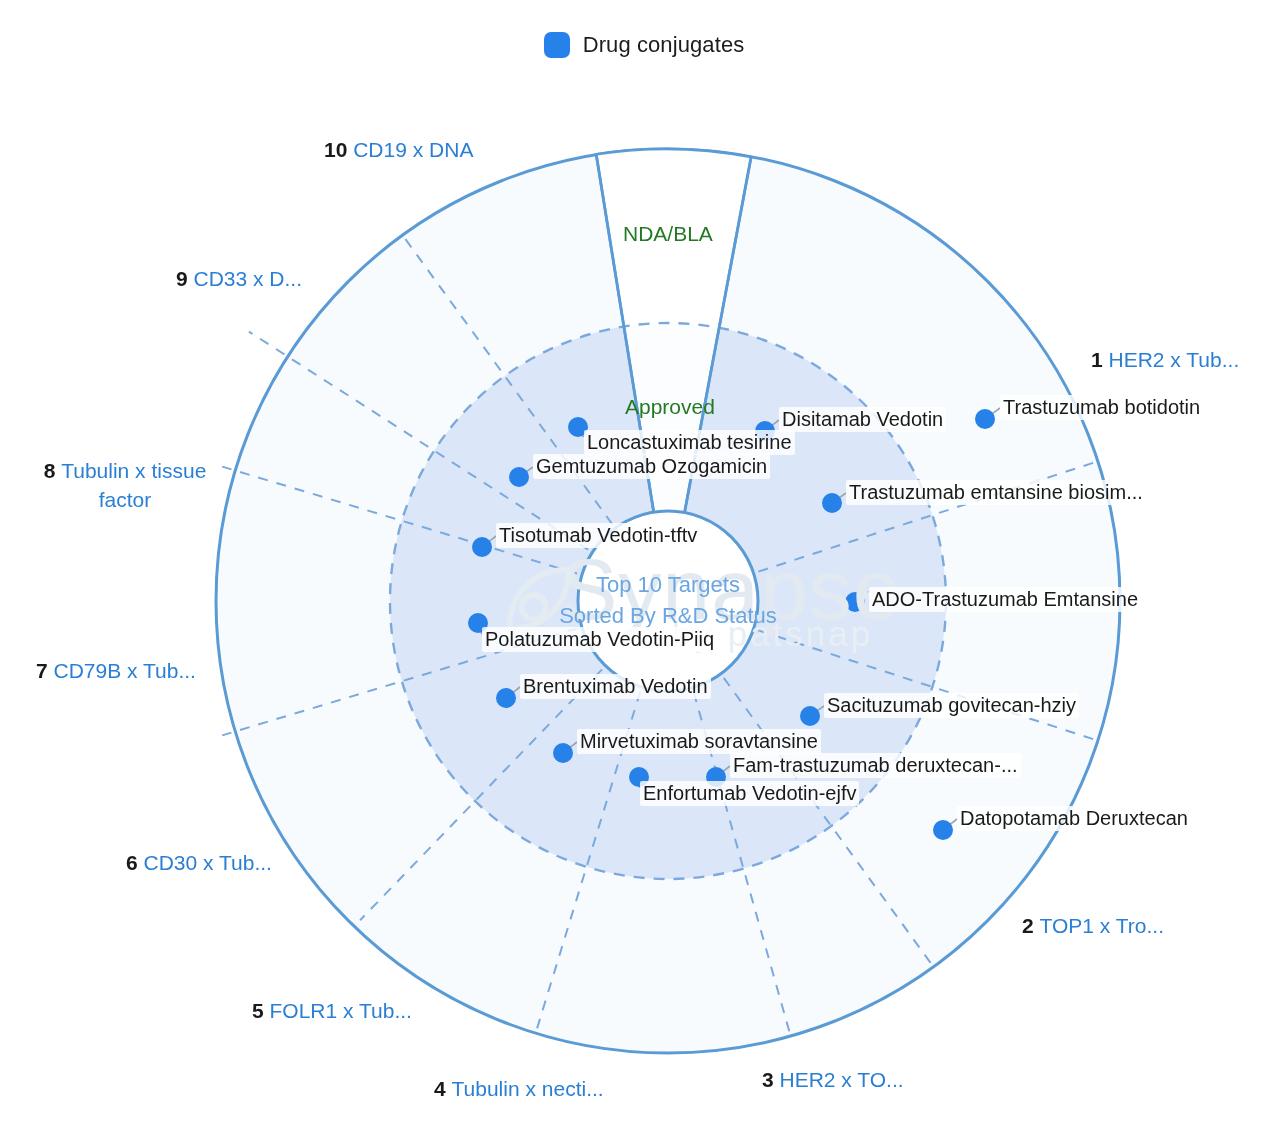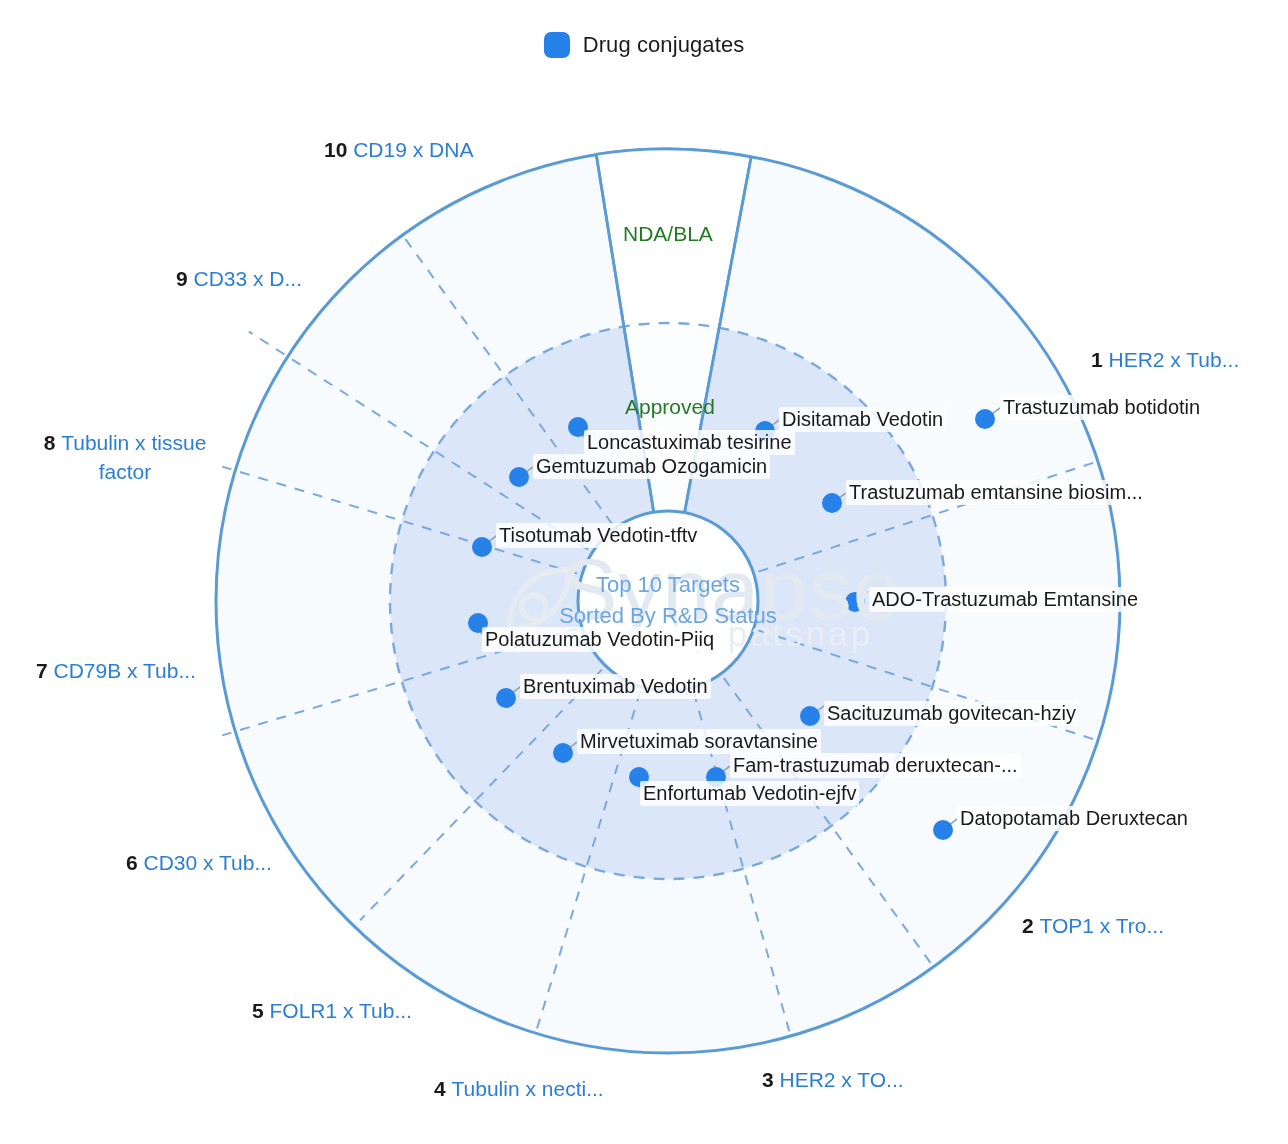--- a/index.html
+++ b/index.html
@@ -140,35 +140,35 @@
   <div class="ring-label" style="left:625px;top:395px;">Approved</div>
 
   <div id="axis-layer">
       <div class="axis-label" style="left: 1091px; top: 345px;"><span class="idx">1 </span><span>HER2 x Tub...</span></div>
       <div class="axis-label" style="left: 1022px; top: 911px;"><span class="idx">2 </span><span>TOP1 x Tro...</span></div>
       <div class="axis-label" style="left: 762px; top: 1065px;"><span class="idx">3 </span><span>HER2 x TO...</span></div>
       <div class="axis-label" style="left: 434px; top: 1074px;"><span class="idx">4 </span><span>Tubulin x necti...</span></div>
       <div class="axis-label" style="left: 252px; top: 996px;"><span class="idx">5 </span><span>FOLR1 x Tub...</span></div>
       <div class="axis-label" style="left: 126px; top: 848px;"><span class="idx">6 </span><span>CD30 x Tub...</span></div>
       <div class="axis-label" style="left: 36px; top: 656px;"><span class="idx">7 </span><span>CD79B x Tub...</span></div>
-      <div class="axis-label wrap" style="left: 30px; top: 428px;"><span class="idx">8 </span><span>Tubulin x tissue factor</span></div>
+      <div class="axis-label wrap" style="left: 30px; top: 456px;"><span class="idx">8 </span><span>Tubulin x tissue factor</span></div>
       <div class="axis-label" style="left: 176px; top: 264px;"><span class="idx">9 </span><span>CD33 x D...</span></div>
       <div class="axis-label" style="left: 324px; top: 135px;"><span class="idx">10 </span><span>CD19 x DNA</span></div>
     </div>
 
   <div id="labels-layer">
       <div class="pt-label" style="left: 1000px; top: 395px;">Trastuzumab botidotin</div>
       <div class="pt-label" style="left: 779px; top: 407px;">Disitamab Vedotin</div>
       <div class="pt-label" style="left: 584px; top: 430px;">Loncastuximab tesirine</div>
       <div class="pt-label" style="left: 533px; top: 454px;">Gemtuzumab Ozogamicin</div>
       <div class="pt-label" style="left: 846px; top: 480px;">Trastuzumab emtansine biosim...</div>
       <div class="pt-label" style="left: 496px; top: 523px; text-align: right;">Tisotumab Vedotin-tftv</div>
       <div class="pt-label" style="left: 869px; top: 579px; margin-top: 8px;">ADO-Trastuzumab Emtansine</div>
       <div class="pt-label" style="left: 482px; top: 627px;">Polatuzumab Vedotin-Piiq</div>
       <div class="pt-label" style="left: 520px; top: 674px;">Brentuximab Vedotin</div>
-      <div class="pt-label" style="left: 824px; top: 693px; margin-top: 8px;">Sacituzumab govitecan-hziy</div>
+      <div class="pt-label" style="left: 824px; top: 693px;">Sacituzumab govitecan-hziy</div>
       <div class="pt-label" style="left: 577px; top: 729px;">Mirvetuximab soravtansine</div>
       <div class="pt-label" style="left: 730px; top: 753px;">Fam-trastuzumab deruxtecan-...</div>
       <div class="pt-label" style="left: 640px; top: 781px;">Enfortumab Vedotin-ejfv</div>
       <div class="pt-label" style="left: 957px; top: 806px;">Datopotamab Deruxtecan</div>
     </div>
 
 </div>
 
 </body></html>

